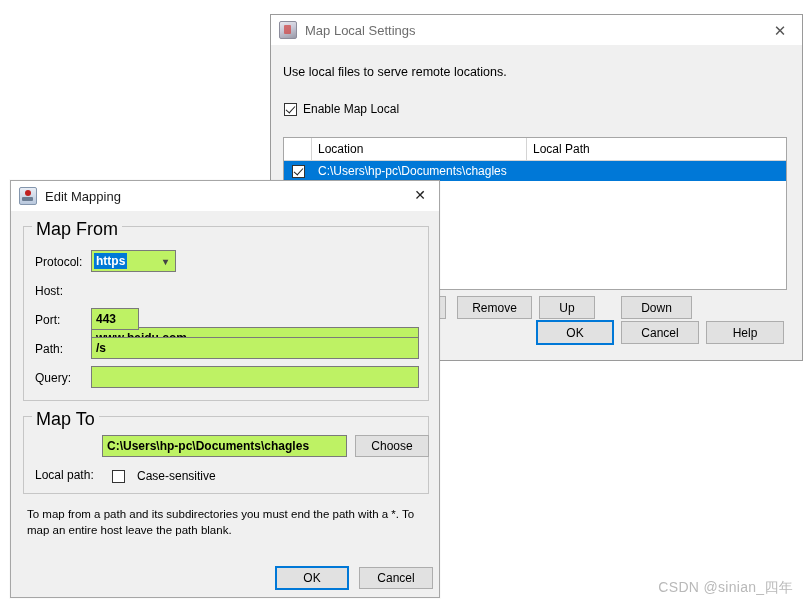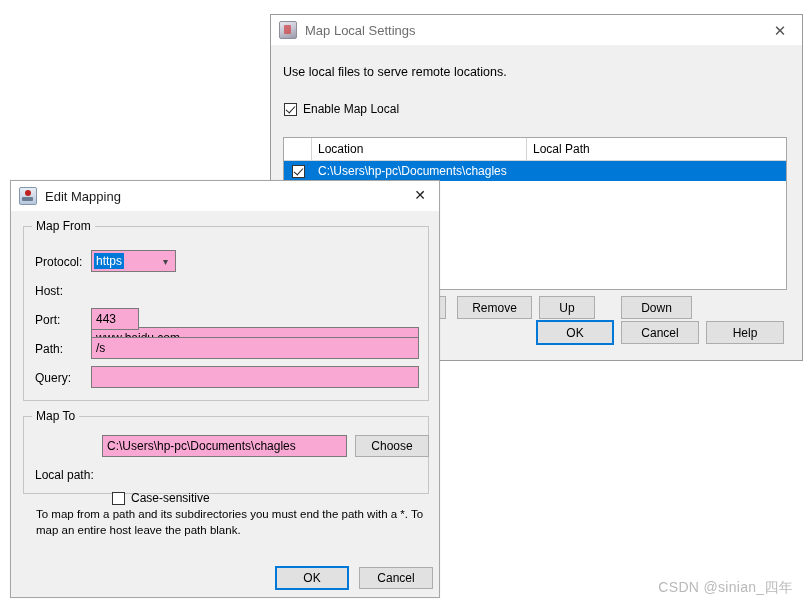--- a/index.html
+++ b/index.html
@@ -69,31 +69,32 @@
     justify-content: center;
     cursor: default;
     position: absolute;
   }
   .btn.default {
     border: 2px solid #0078d7;
     background: #e1e1e1;
   }
   .field {
     position: absolute;
-    background: #f9a8d4;
+    background: #bef264;
     border: 1px solid #7a7a7a;
     box-sizing: border-box;
     font-family: "Liberation Sans", sans-serif;
     font-size: 12px;
     color: #000;
     display: flex;
     align-items: center;
     padding-left: 4px;
     overflow: hidden;
     white-space: nowrap;
+    font-weight: bold;
   }
   .lbl {
     position: absolute;
     font-size: 12px;
     color: #000;
     white-space: nowrap;
   }
   .cb {
     width: 13px;
     height: 13px;
@@ -117,21 +118,21 @@
   }
   .groupbox {
     position: absolute;
     border: 1px solid #c6c6c6;
     box-sizing: border-box;
   }
   .group-title {
     position: absolute;
     background: #f0f0f0;
     padding: 0 4px;
-    font-size: 12px;
+    font-size: 18px;
     top: -8px;
     left: 8px;
   }
 
   
   #map-local-window {
     left: 270px;
     top: 14px;
     width: 533px;
     height: 347px;
@@ -242,21 +243,20 @@
     width:11px; height:4px; background:#6b7d93; border-radius:1px;
   }
   #hint-text {
     position: absolute;
     left: 16px;
     top: 325px;
     width: 400px;
     font-size: 11.5px;
     line-height: 16px;
     color: #000;
-    margin-left: 9px;
   }
 
   .watermark {
     position: absolute;
     right: 10px;
     bottom: 8px;
     color: #b9b9b9;
     font-size: 14px;
     letter-spacing: .3px;
     white-space: nowrap;
@@ -336,21 +336,21 @@
   <div class="field" style="left:80px; top:185px; width:328px; height:22px;"></div>
 
   <div class="groupbox" style="left:12px; top:235px; width:406px; height:78px;">
     <span class="group-title">Map To</span>
   </div>
 
   <div class="lbl" style="left:24px; top:259px;margin-top:28px;">Local path:</div>
   <div class="field" style="left:91px; top:254px; width:245px; height:22px;">C:\Users\hp-pc\Documents\chagles</div>
   <div class="btn" style="left:344px; top:254px; width:74px; height:22px;">Choose</div>
 
-  <div style="position:absolute; left:101px; top:288px; display:flex; align-items:center; gap:6px;margin-top:22px;">
+  <div style="position:absolute; left:101px; top:288px; display:flex; align-items:center; gap:12px;">
     <span class="cb"></span>
     <span>Case-sensitive</span>
   </div>
 
   <div id="hint-text">To map from a path and its subdirectories you must end the path with a *. To map an entire host leave the path blank.</div>
 
   <div class="btn default" style="left:264px; top:385px; width:74px; height:24px;">OK</div>
   <div class="btn" style="left:348px; top:386px; width:74px; height:22px;">Cancel</div>
 
 </div>

